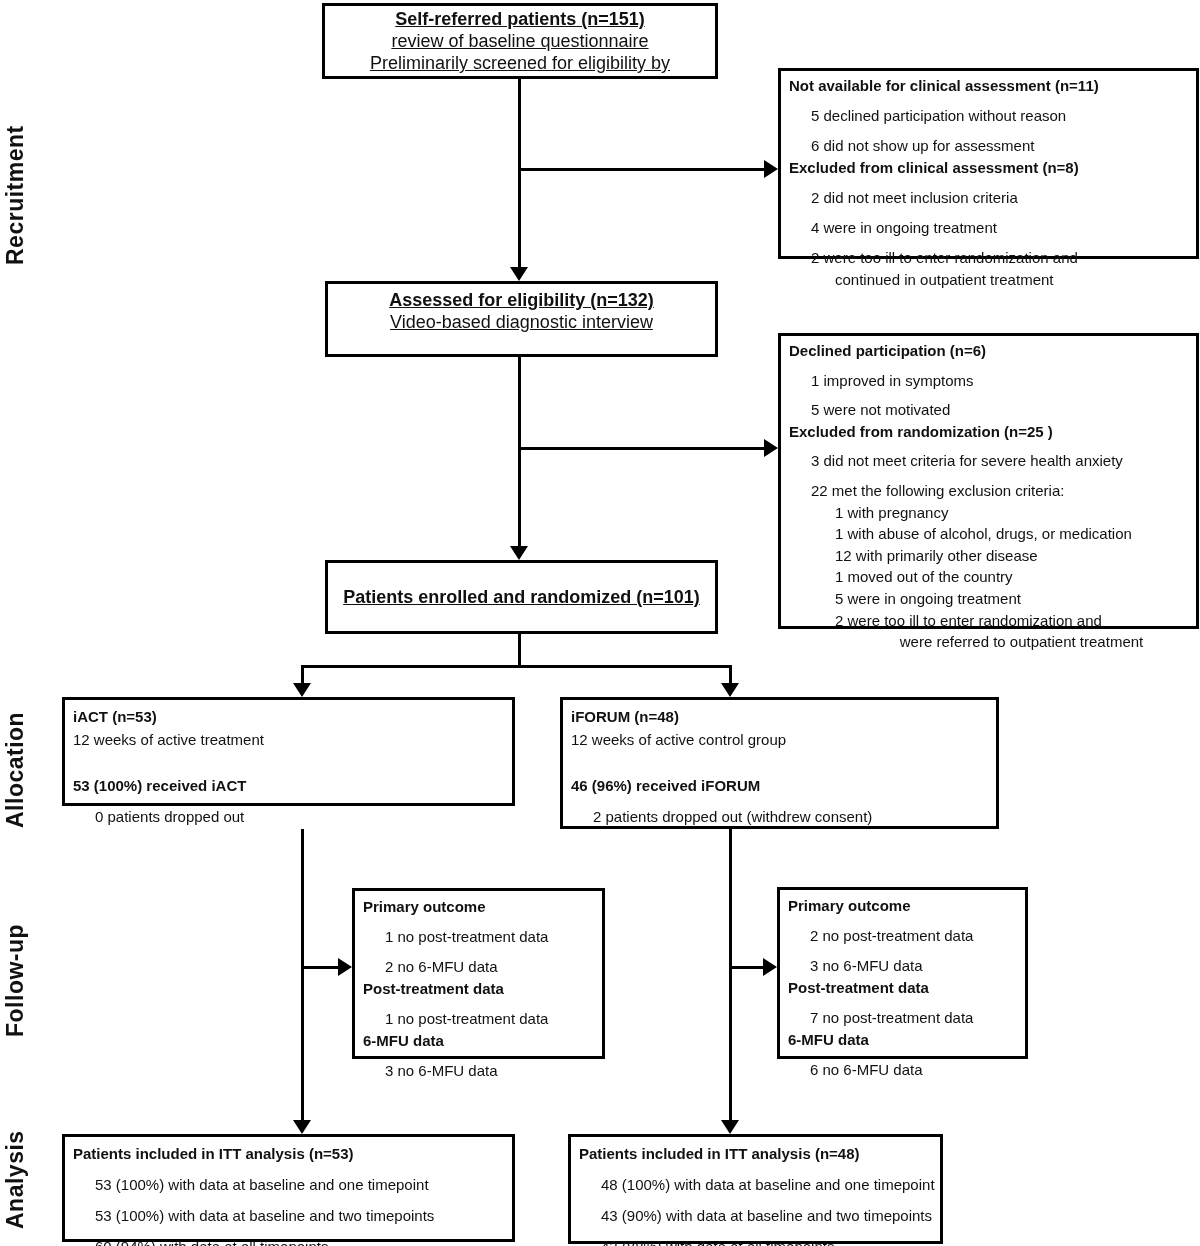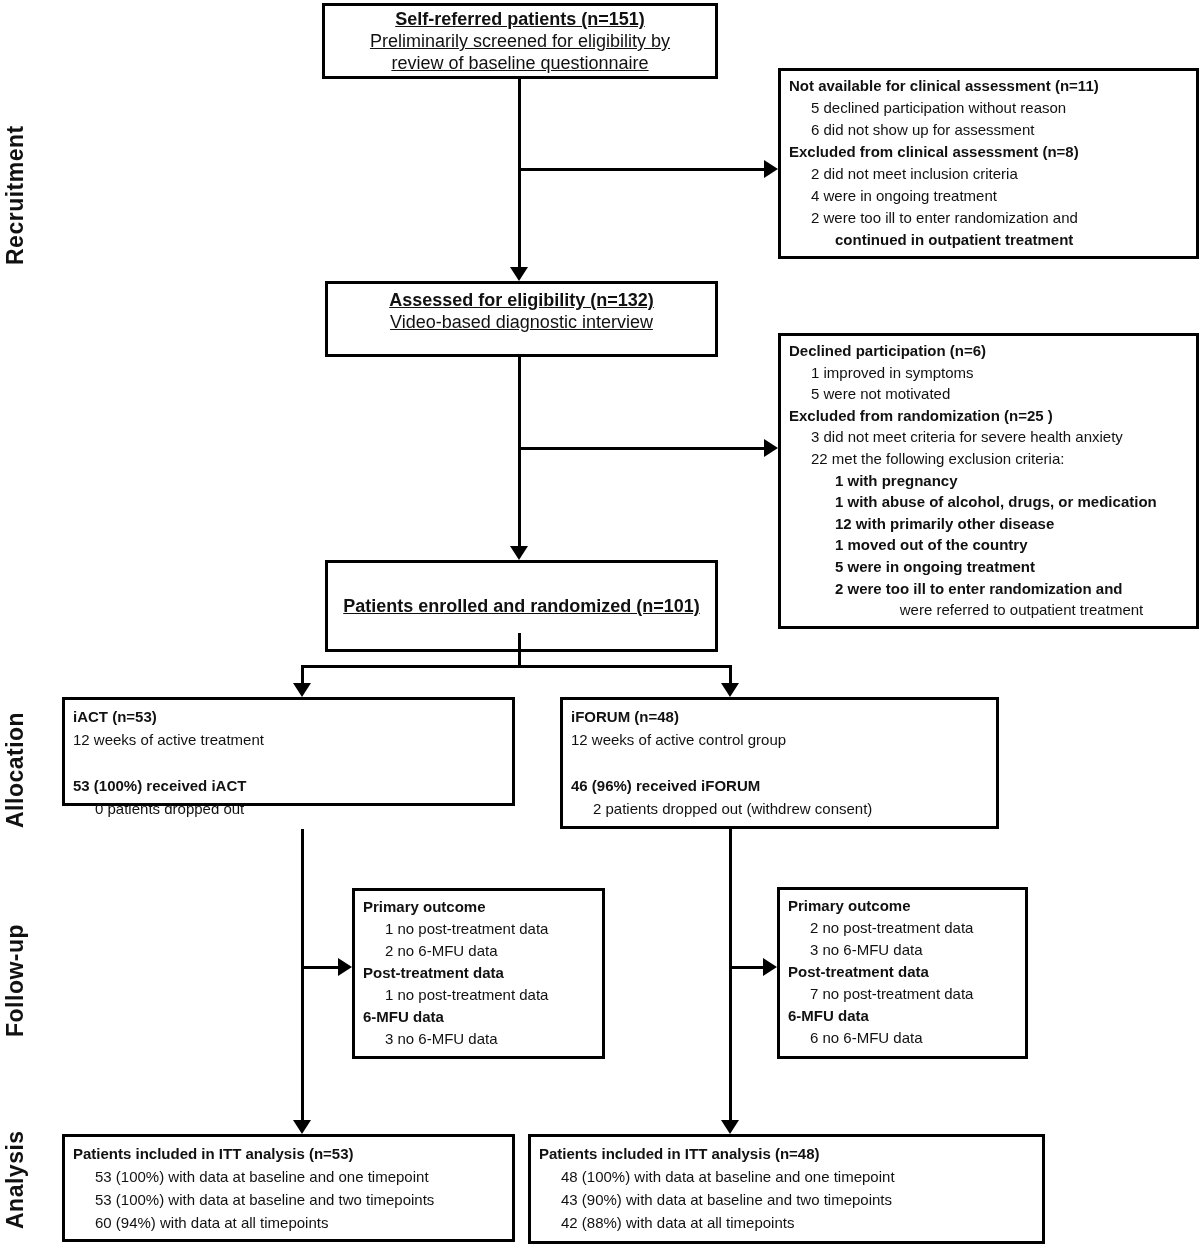--- a/index.html
+++ b/index.html
@@ -18,22 +18,22 @@
     box-sizing:border-box;padding:5px 8px;
   }
   .line{white-space:nowrap;font-size:15px;line-height:23px;min-height:23px;}
   .big .line{font-size:18px;line-height:22px;min-height:22px;text-decoration:underline;}
   .lh22 .line{line-height:22px;min-height:22px;}
   .lh216 .line{line-height:21.6px;min-height:21.6px;}
   .p2{padding-top:2px;padding-bottom:2px;}
   .center{text-align:center;}
   .vcenter{display:flex;flex-direction:column;justify-content:center;}
   .b{font-weight:bold;}
-  .i1{padding-left:22px;}
-  .i2{padding-left:46px;font-weight:bold;}
+  .i1{padding-left:22px;margin-top:8px;}
+  .i2{padding-left:46px;}
   .i3{padding-left:66px;text-align:center;}
   .vlabel{
     position:absolute;left:2px;width:34px;
     writing-mode:vertical-rl;transform:rotate(180deg);
     text-align:center;font-weight:bold;font-size:23px;letter-spacing:0.5px;
   }
   .vline,.hline{position:absolute;background:var(--line);}
   .arrow-down{
     position:absolute;width:0;height:0;
     border-left:9px solid transparent;border-right:9px solid transparent;
@@ -50,22 +50,22 @@
 
 <div class="canvas">
 
   <div class="vlabel" style="top:95px;height:200px">Recruitment</div>
   <div class="vlabel" style="top:670px;height:200px">Allocation</div>
   <div class="vlabel" style="top:880px;height:200px">Follow-up</div>
   <div class="vlabel" style="top:1080px;height:200px">Analysis</div>
 
   <div class="box big center p2" style="left:322px;top:3px;width:396px;height:76px">
       <div class="line b">Self-referred patients (n=151)</div>
+      <div class="line">review of baseline questionnaire</div>
       <div class="line">Preliminarily screened for eligibility by</div>
-      <div class="line">review of baseline questionnaire</div>
     </div>
 
   <div class="box lh22" style="left:778px;top:68px;width:421px;height:191px;padding-top:4px">
       <div class="line b">Not available for clinical assessment (n=11)</div>
       <div class="line i1">5 declined participation without reason</div>
       <div class="line i1">6 did not show up for assessment</div>
       <div class="line b">Excluded from clinical assessment (n=8)</div>
       <div class="line i1">2 did not meet inclusion criteria</div>
       <div class="line i1">4 were in ongoing treatment</div>
       <div class="line i1">2 were too ill to enter randomization and</div>
@@ -86,21 +86,21 @@
       <div class="line i1">22 met the following exclusion criteria:</div>
       <div class="line i2">1 with pregnancy</div>
       <div class="line i2">1 with abuse of alcohol, drugs, or medication</div>
       <div class="line i2">12 with primarily other disease</div>
       <div class="line i2">1 moved out of the country</div>
       <div class="line i2">5 were in ongoing treatment</div>
       <div class="line i2">2 were too ill to enter randomization and</div>
       <div class="line i3">were referred to outpatient treatment</div>
     </div>
 
-  <div class="box big center vcenter" style="left:325px;top:560px;width:393px;height:92px">
+  <div class="box big center vcenter" style="left:325px;top:560px;width:393px;height:74px">
       <div class="line b">Patients enrolled and randomized (n=101)</div>
     </div>
 
   <div class="box" style="left:62px;top:697px;width:453px;height:109px">
       <div class="line b">iACT (n=53)</div>
       <div class="line">12 weeks of active treatment</div>
       <div class="line"></div>
       <div class="line b">53 (100%) received iACT</div>
       <div class="line i1">0 patients dropped out</div>
     </div>
@@ -133,21 +133,21 @@
       <div class="line i1">6 no 6-MFU data</div>
     </div>
 
   <div class="box" style="left:62px;top:1134px;width:453px;height:108px">
       <div class="line b">Patients included in ITT analysis (n=53)</div>
       <div class="line i1">53 (100%) with data at baseline and one timepoint</div>
       <div class="line i1">53 (100%) with data at baseline and two timepoints</div>
       <div class="line i1">60 (94%) with data at all timepoints</div>
     </div>
 
-  <div class="box" style="left:528px;top:1134px;width:517px;height:110px">
+  <div class="box" style="left:568px;top:1134px;width:375px;height:110px">
       <div class="line b">Patients included in ITT analysis (n=48)</div>
       <div class="line i1">48 (100%) with data at baseline and one timepoint</div>
       <div class="line i1">43 (90%) with data at baseline and two timepoints</div>
       <div class="line i1">42 (88%) with data at all timepoints</div>
     </div>
 
   <div class="vline" style="left:518px;top:79px;width:3px;height:190px"></div>
   <div class="arrow-down" style="left:510px;top:267px"></div>
   <div class="hline" style="left:518px;top:168px;width:247px;height:3px"></div>
   <div class="arrow-right" style="left:764px;top:160px"></div>

